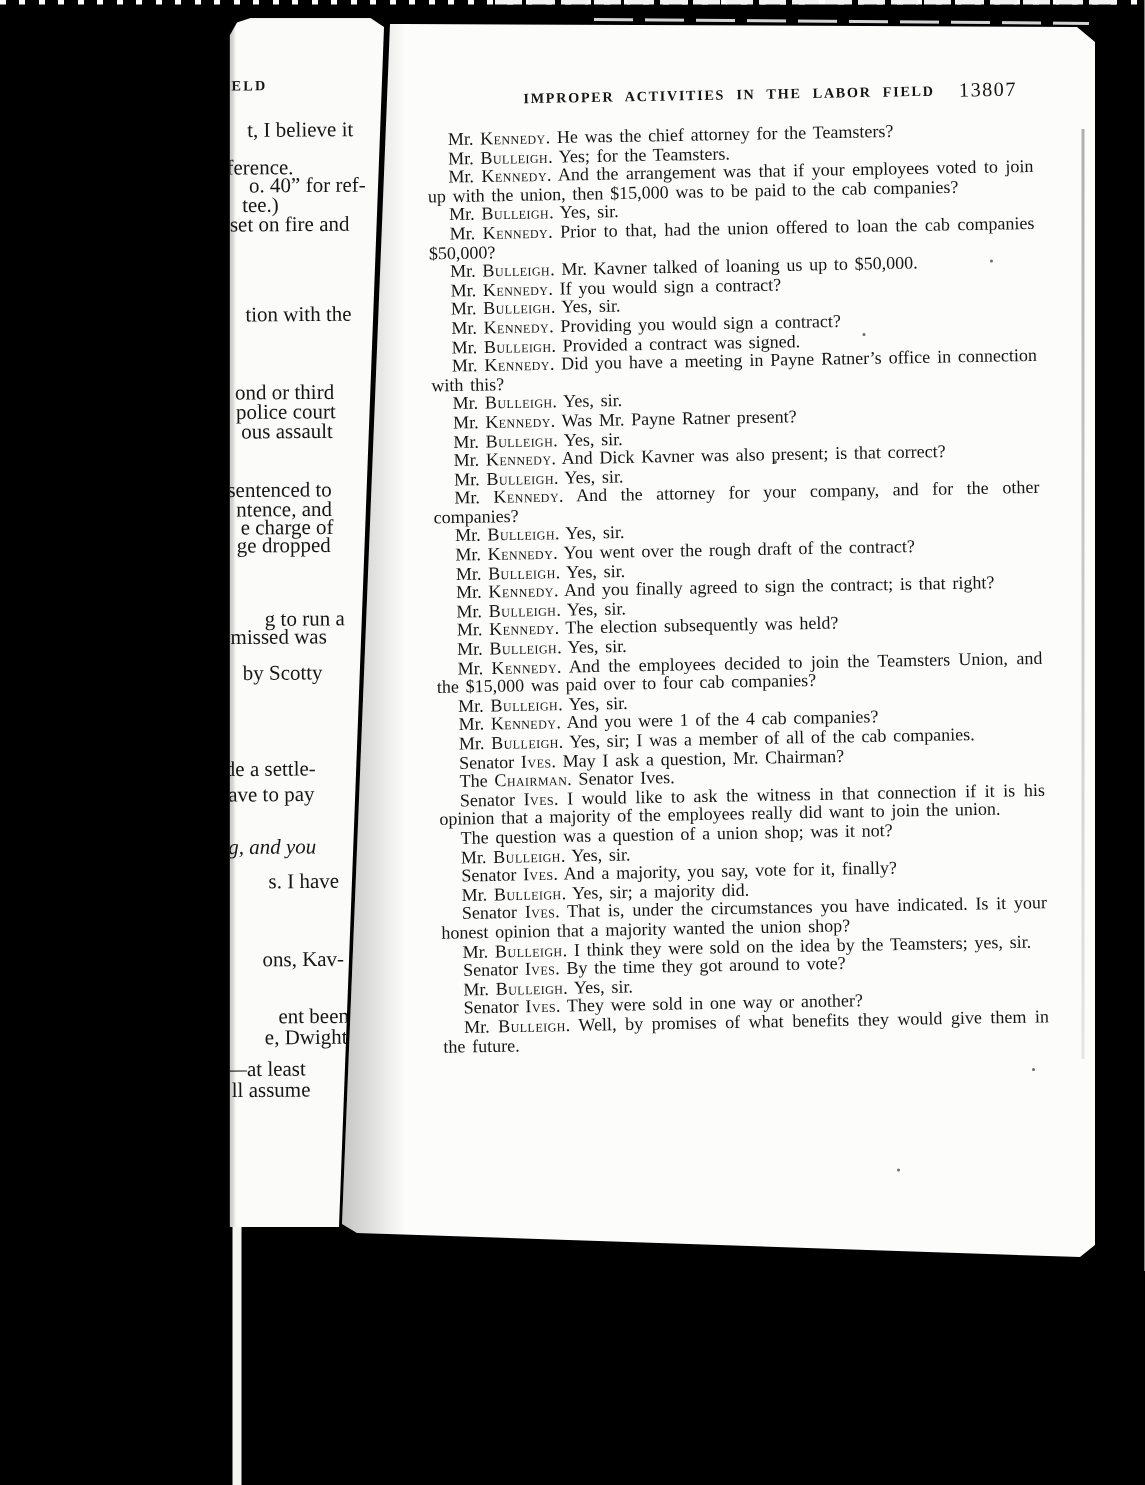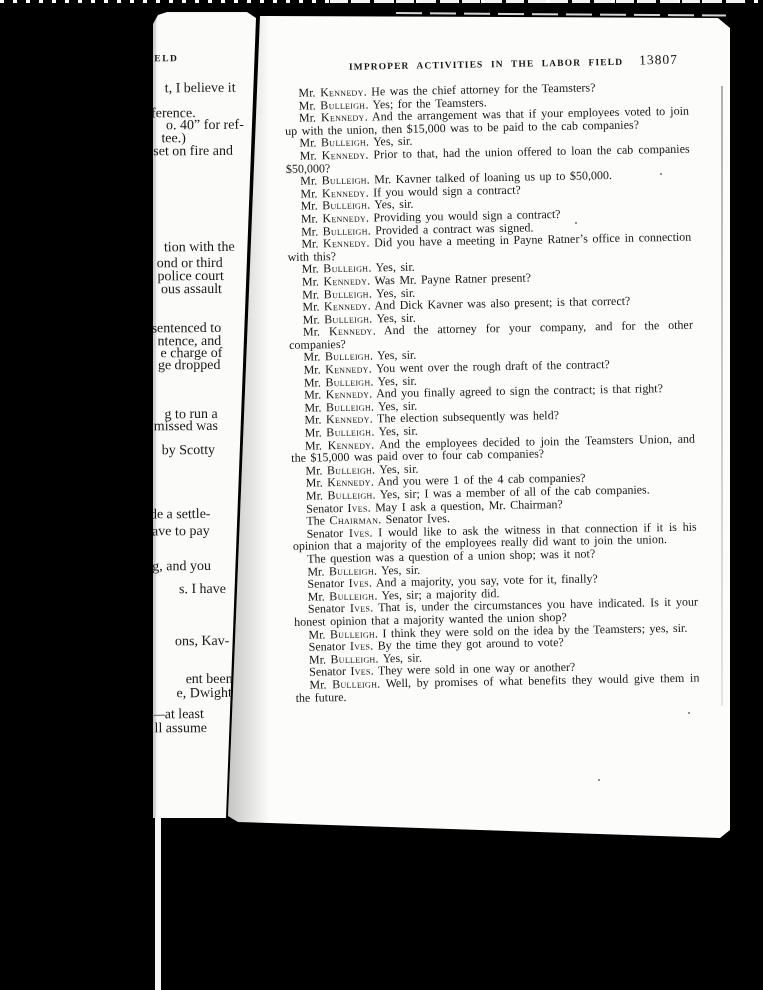--- a/index.html
+++ b/index.html
@@ -90,34 +90,34 @@
 <div class="page-top-edge-line"></div>
 
 <div class="left-page">
   <div class="frag-wrap">
       <div class="fragment header-frag" style="top: 40px; right: 80px;">ELD</div>
       <div class="fragment" style="top: 70px; right: 23px;">t, I believe it</div>
       <div class="fragment" style="top: 95px; right: 63px;">reference.</div>
       <div class="fragment" style="top: 107px; right: 15px;">o. 40” for ref-</div>
       <div class="fragment" style="top: 120px; right: 73px;">tee.)</div>
       <div class="fragment" style="top: 133px; right: 26px;">set on fire and</div>
-      <div class="fragment" style="top: 193px; right: 25px; margin-top: 36px;">tion with the</div>
+      <div class="fragment" style="top: 193px; right: 25px;">tion with the</div>
       <div class="fragment" style="top: 245px; right: 37px;">ond or third</div>
       <div class="fragment" style="top: 258px; right: 36px; font-family: Liberation Serif, serif;">police court</div>
       <div class="fragment" style="top: 271px; right: 38px;">ous assault</div>
       <div class="fragment" style="top: 310px; right: 39px;">sentenced to</div>
       <div class="fragment" style="top: 323px; right: 39px;">ntence, and</div>
       <div class="fragment" style="top: 335px; right: 38px;">e charge of</div>
       <div class="fragment" style="top: 347px; right: 40px;">ge dropped</div>
-      <div class="fragment" style="top: 396px; right: 43px; font-family: Liberation Serif, serif;">g to run a</div>
+      <div class="fragment" style="top: 396px; right: 31px; font-family: Liberation Serif, serif;">g to run a</div>
       <div class="fragment" style="top: 408px; right: 43px;">missed was</div>
       <div class="fragment" style="top: 432px; right: 46px;">by Scotty</div>
       <div class="fragment" style="top: 496px; right: 51px;">de a settle-</div>
       <div class="fragment" style="top: 513px; right: 52px;">ave to pay</div>
-      <div class="fragment" style="top: 548px; right: 51px;">g, and you</div>
+      <div class="fragment" style="top: 548px; right: 51px; font-style: italic;">g, and you</div>
       <div class="fragment" style="top: 571px; right: 36px;">s. I have</div>
       <div class="fragment" style="top: 623px; right: 33px;">ons, Kav-</div>
       <div class="fragment" style="top: 661px; right: 30px;">ent been</div>
       <div class="fragment" style="top: 675px; right: 31px;">e, Dwight</div>
       <div class="fragment" style="top: 696px; right: 59px;">—at least</div>
       <div class="fragment" style="top: 710px; right: 56px;">ll assume</div>
     </div>
 </div>
 
 <div class="right-page">

